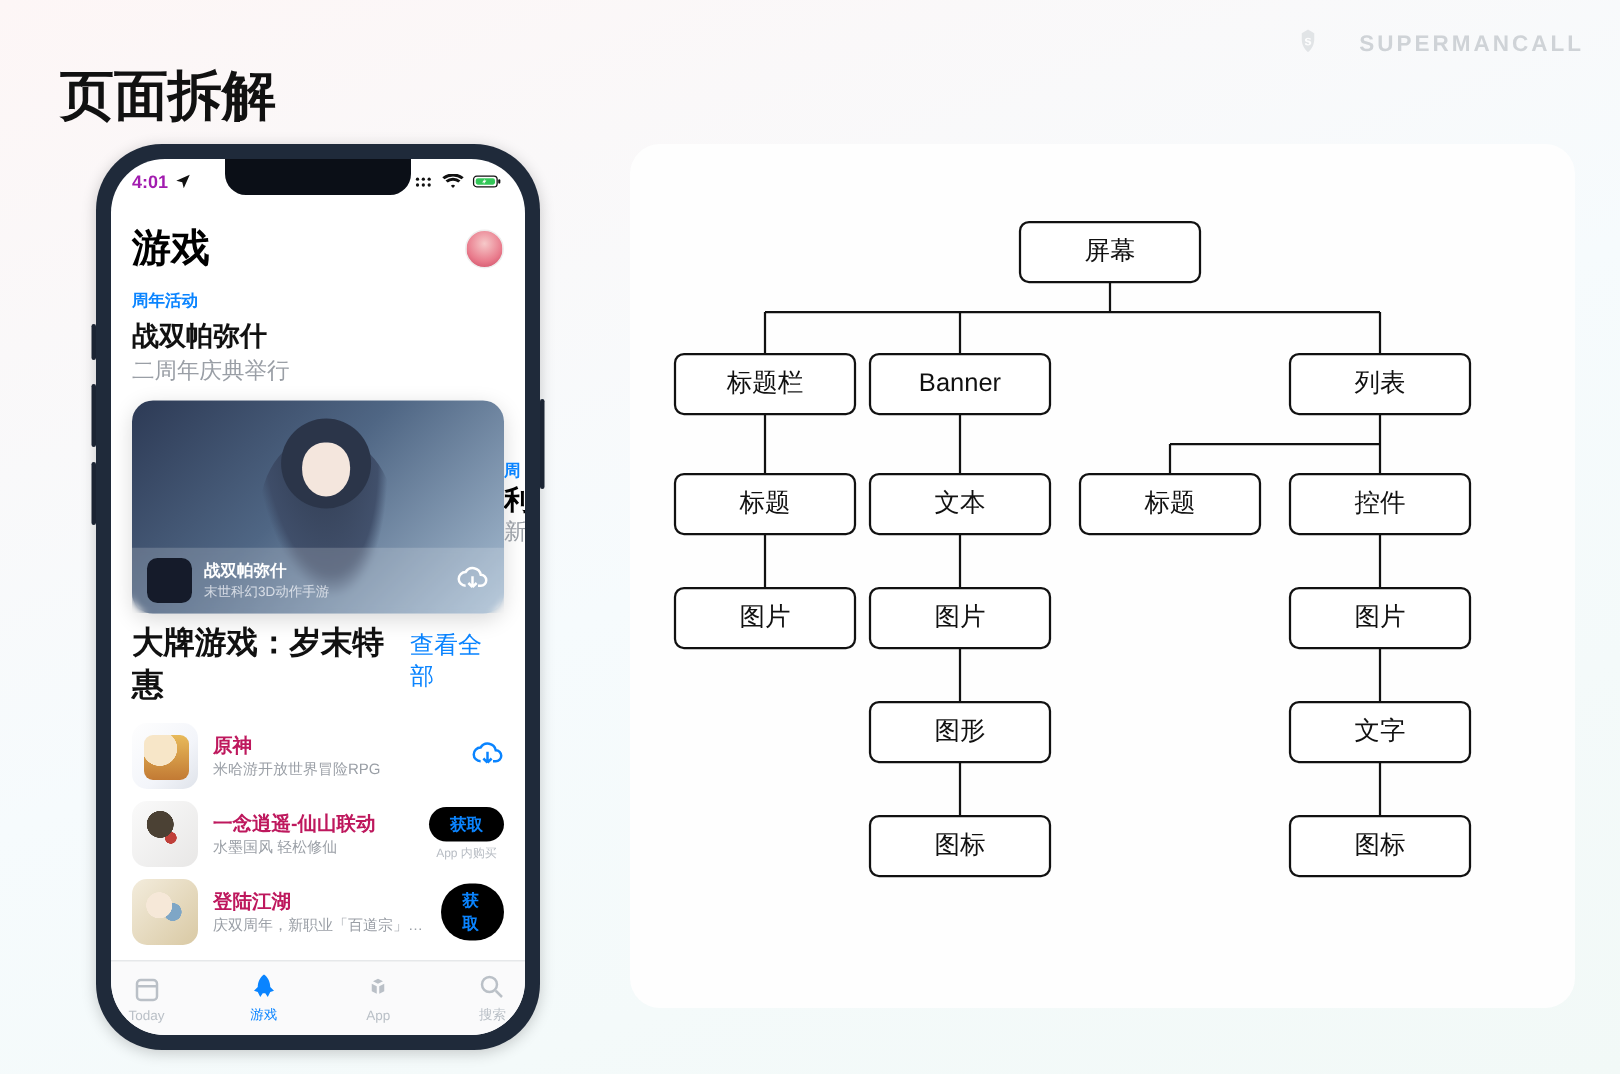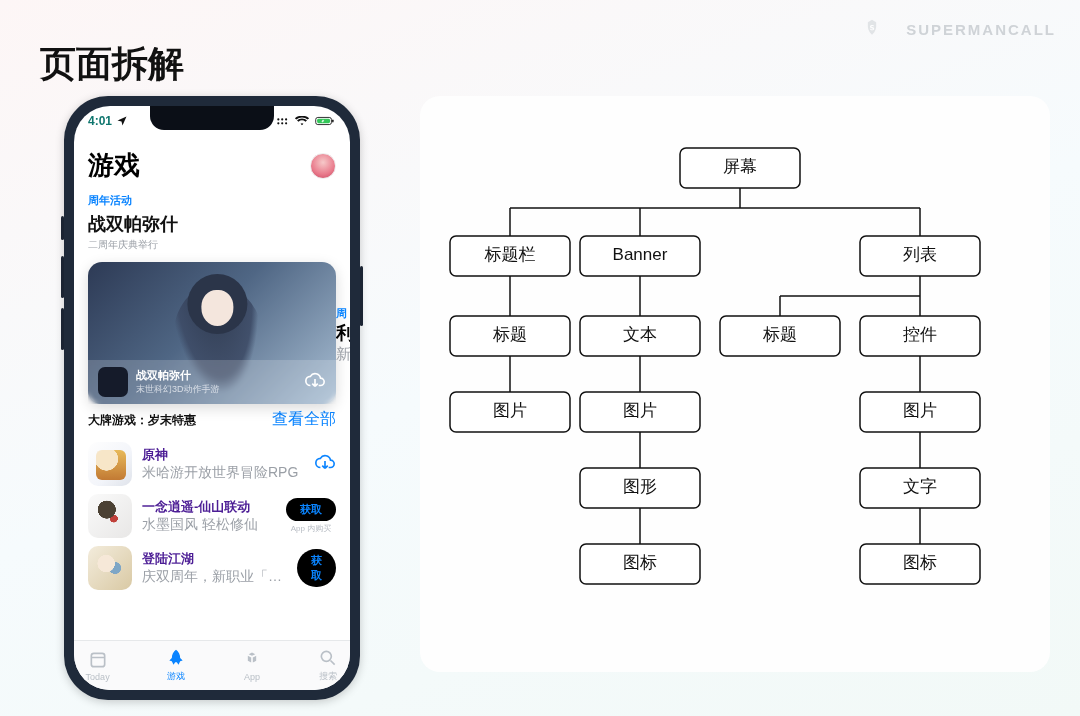--- a/index.html
+++ b/index.html
@@ -44,42 +44,42 @@
     background: #fff; border-radius: 36px; overflow: hidden;
   }
   .notch {
     position: absolute; top: 0; left: 50%; transform: translateX(-50%);
     width: 124px; height: 24px; background: #0b0f17;
     border-bottom-left-radius: 14px; border-bottom-right-radius: 14px;
     z-index: 10;
   }
   .status-bar {
     display: flex; justify-content: space-between; 
-    padding: 8px 14px 4px; font-size: 12px; font-weight: 600; color: #0f766e; gap: 28px;
+    padding: 8px 14px 4px; font-size: 12px; font-weight: 600; color: #a21caf; gap: 28px;
   }
   .status-left { display: flex; align-items: center; gap: 4px; }
   .status-icons { display: flex; align-items: center; gap: 4px; }
   .status-icons svg { height: 10px; }
   .page-header {
     display: flex; justify-content: space-between; align-items: center;
     padding: 16px 14px 10px;
   }
   .page-header .ttl { font-size: 26px; font-weight: 800; }
   .avatar {
     width: 26px; height: 26px; border-radius: 50%;
     background: radial-gradient(circle at 50% 35%, #f6c9c9 0%, #e97b8c 60%, #c94560 100%);
     border: 1px solid #eee;
   }
 
   .feature {
     margin: 0 14px 5px;
   }
   .feature .eyebrow { color:#0a84ff; font-size:11px; font-weight:600; margin-bottom:4px; }
   .feature .heading { font-size:18px; font-weight:600; color:#111; }
-  .feature .sub { font-size:10px; color:#9a9fa6; margin-top:2px; }
+  .feature .sub { font-size:15px; color:#9a9fa6; margin-top:2px; }
   .feature-card {
     margin-top:10px; height:142px; border-radius:14px; overflow:hidden; position:relative;
     background: linear-gradient(135deg,#2d3a55 0%,#4f6684 45%,#a8bed3 100%);
     box-shadow: 0 4px 14px rgba(0,0,0,0.15);
   }
   .char {
     position:absolute; left:50%; bottom:8px; transform:translateX(-46%);
     width:110px; height:140px;
   }
   .char .hair { position:absolute; top:18px; left:26px; width:60px; height:60px; border-radius:50%; background:#2b3549; }
@@ -97,37 +97,37 @@
   .feature-footer .txt { display:flex; flex-direction:column; }
   .feature-footer .t1 { color:#fff; font-size:11px; font-weight:600; }
   .feature-footer .t2 { color:#e7eaf0; font-size:9px; opacity:0.85; }
   .feature-footer .dl { margin-left:auto; }
   .cloud-icon { width:22px; height:22px; }
 
   .section-head {
     display:flex; justify-content:space-between; align-items:baseline;
     margin: 4px 14px 8px;
   }
-  .section-head .ttl { font-size:12px; font-weight:800; color:#111; }
+  .section-head .ttl { font-size:21px; font-weight:800; color:#111; }
   .section-head .link { font-size:16px; color:#0a84ff; }
 
   .app-row {
     display:flex; align-items:center; gap:10px;
     padding: 4px 14px;
   }
   .app-icon { width:44px; height:44px; border-radius:10px; flex-shrink:0; }
   .ai-genshin { background:linear-gradient(135deg,#fefefe 0%, #f3f5fa 60%, #dfe3ea 100%); position:relative; }
   .ai-genshin:after{ content:""; position:absolute; inset:8px 6px 6px 8px; background: radial-gradient(circle at 35% 30%, #f7e6c8 0 40%, transparent 41%), linear-gradient(180deg,#e8ba5a 0%,#c27a34 100%); border-radius:6px; }
   .ai-ink { background:linear-gradient(135deg,#fafafa 0%, #e8e7e6 100%); position:relative; }
   .ai-ink:after{ content:""; position:absolute; inset:6px; background: radial-gradient(circle at 40% 30%, #4b4134 0 30%, transparent 31%), radial-gradient(circle at 62% 58%, #c0403a 0 14%, transparent 15%); border-radius:6px; }
   .ai-xiao { background:linear-gradient(135deg,#f3ecdc 0%, #d9c9a4 100%); position:relative; }
   .ai-xiao:after{ content:""; position:absolute; inset:6px; background: radial-gradient(circle at 38% 36%, #f6e8d8 0 30%, transparent 31%), radial-gradient(circle at 66% 50%, #7ea6c6 0 22%, transparent 23%); border-radius:6px; }
   .app-meta { display:flex; flex-direction:column; min-width:0; }
-  .app-meta .nm { font-size:13px; font-weight:600; color:#4c1d95; white-space:nowrap; overflow:hidden; text-overflow:ellipsis; }
-  .app-meta .ds { font-size:14px; color:#9a9fa6; white-space:nowrap; overflow:hidden; text-overflow:ellipsis; }
+  .app-meta .nm { font-size:13px; font-weight:600; color:#be185d; white-space:nowrap; overflow:hidden; text-overflow:ellipsis; }
+  .app-meta .ds { font-size:10px; color:#9a9fa6; white-space:nowrap; overflow:hidden; text-overflow:ellipsis; }
   .row-act { margin-left:auto; display:flex; flex-direction:column; align-items:center; gap:2px; }
   .pill {
     background:#000000; color:#0a84ff; font-size:11px; font-weight:700;
     padding:4px 14px; border-radius:999px;
   }
   .iap { font-size:8px; color:#b7bcc3; }
 
   .tabbar {
     position:absolute; left:0; right:0; bottom:0; height:50px;
     background:#fafafb; border-top:1px solid #e6e8ea;

